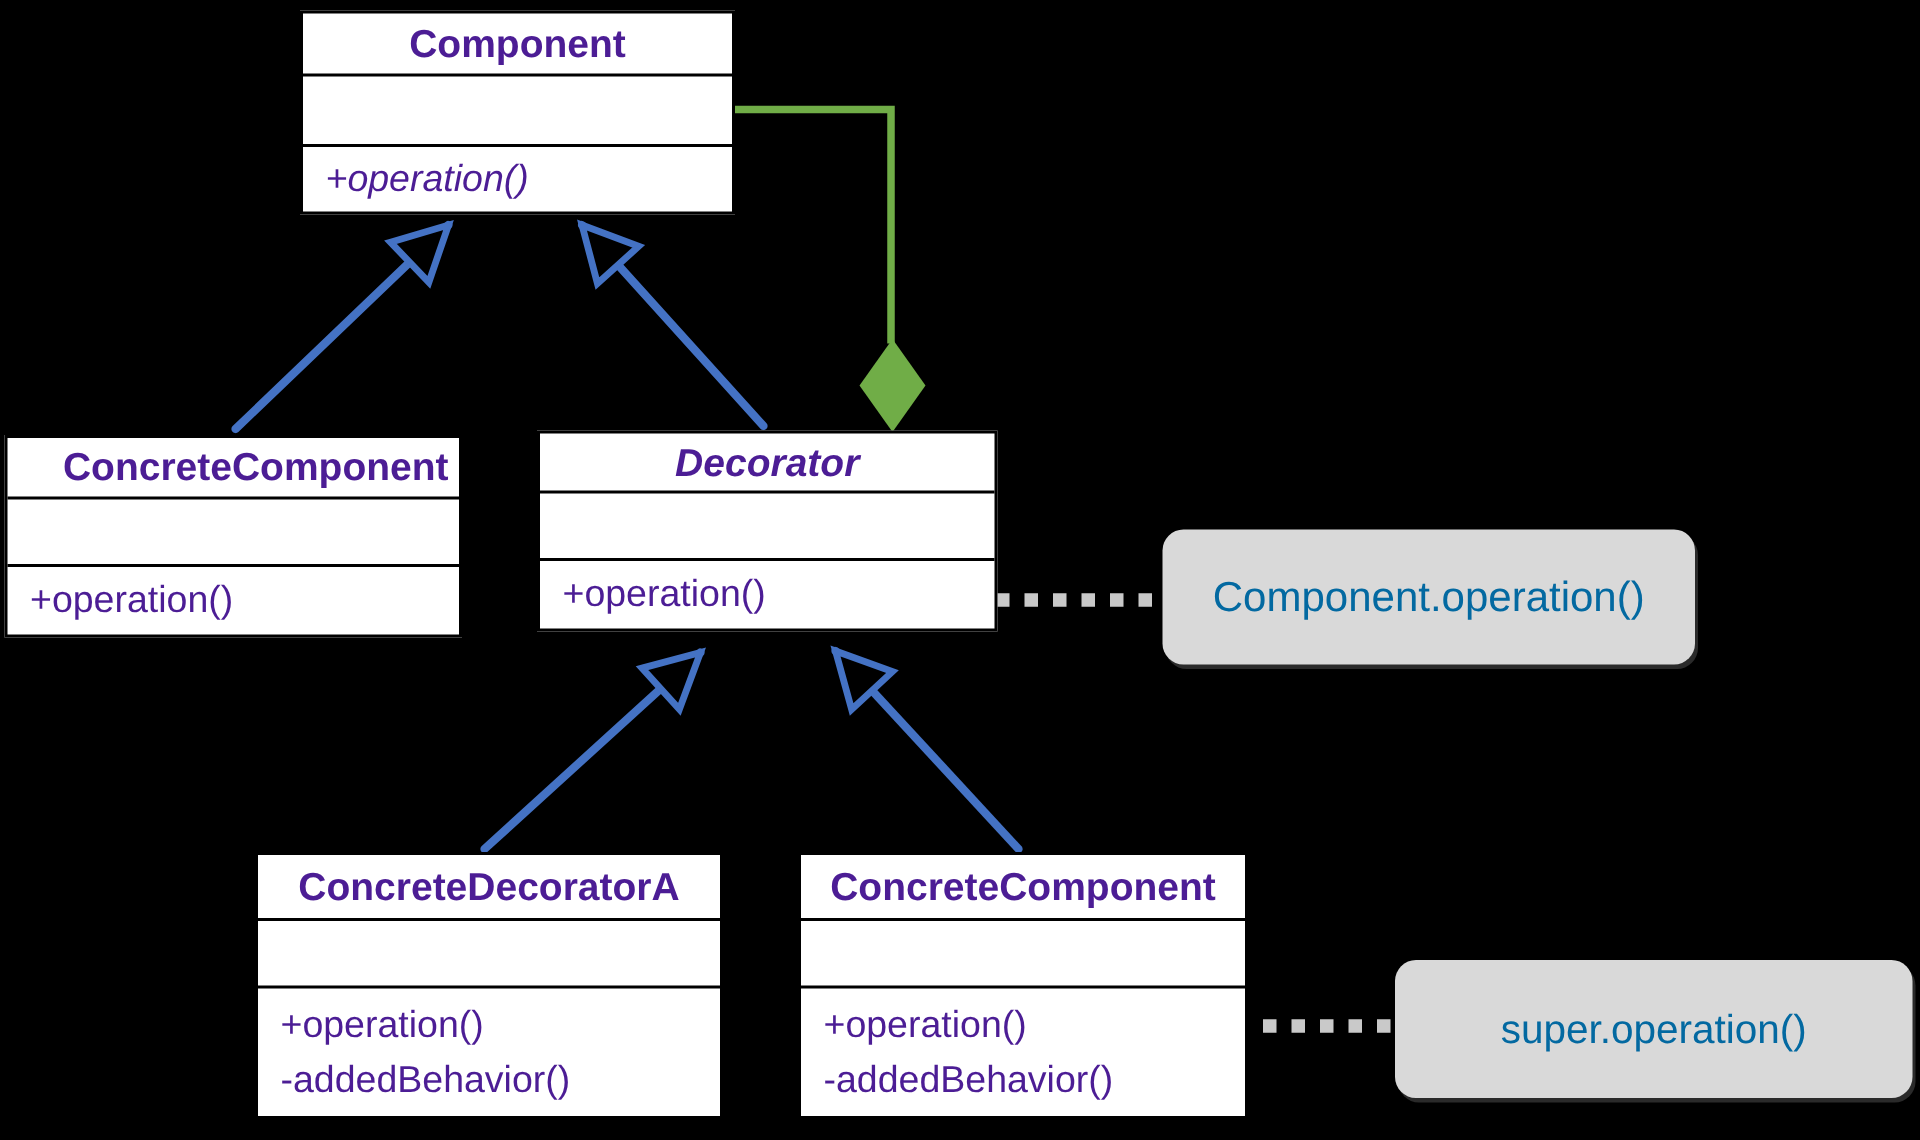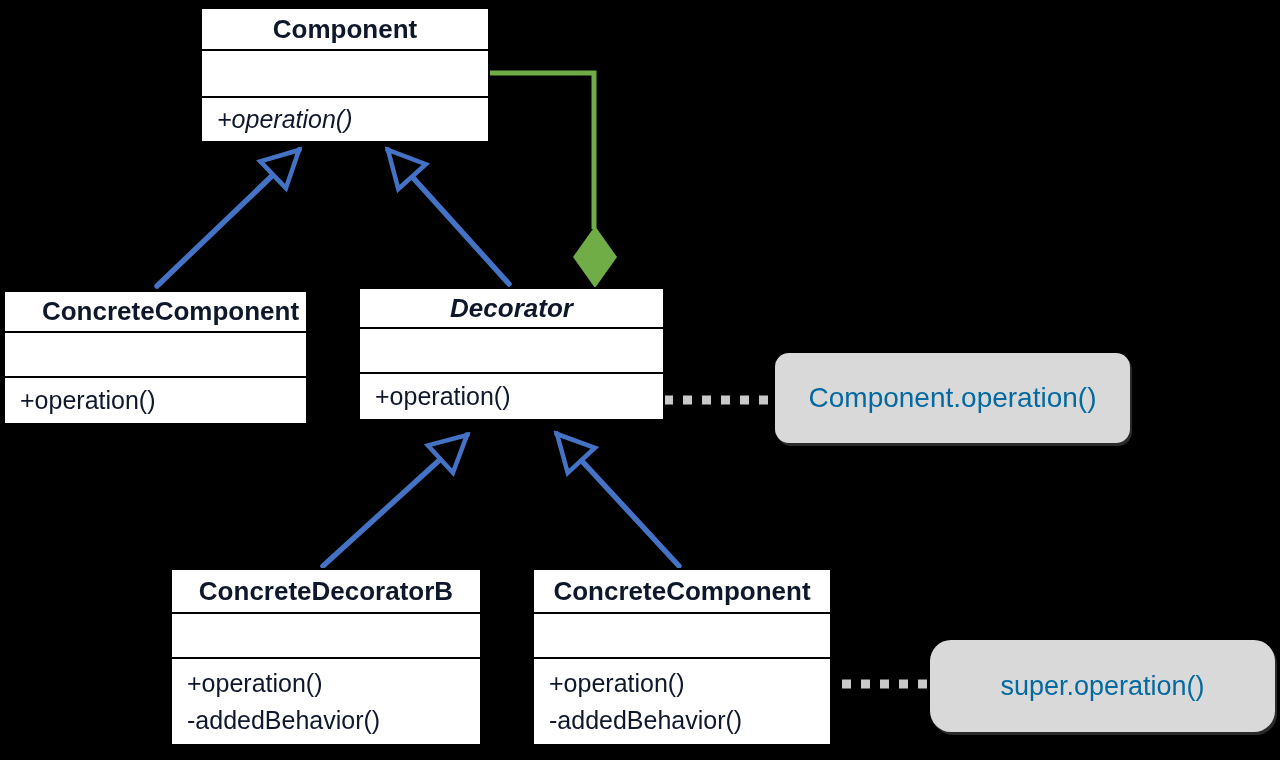--- a/index.html
+++ b/index.html
@@ -24,21 +24,21 @@
   .overlay {
     position: absolute;
     left: 0; top: 0;
     width: 1280px; height: 760px;
   }
   
   .uml {
     position: absolute;
     background: var(--box-fill);
     border: 2px solid var(--box-border);
-    color: #0f172a;
+    color: #4c1d95;
   }
   .uml-title {
     border-bottom: 2px solid var(--box-border);
     font-weight: bold;
     font-size: 26px;
     text-align: center;
     display: flex;
     align-items: center;
     justify-content: center;
   }
@@ -121,38 +121,38 @@
 
   <div class="uml" style="left:358px;top:287px;width:307px;">
     <div class="uml-title it" style="height:40px;">Decorator</div>
     <div class="uml-attrs" style="height:45px;"></div>
     <div class="uml-methods" style="height:45px;">
       <div class="m">+operation()</div>
     </div>
   </div>
 
   <div class="uml" style="left:170px;top:568px;width:312px;">
-    <div class="uml-title" style="height:44px;">ConcreteDecoratorB</div>
+    <div class="uml-title" style="height:44px;">ConcreteDecoratorA</div>
     <div class="uml-attrs" style="height:45px;"></div>
     <div class="uml-methods" style="height:85px;">
       <div class="m">+operation()</div>
       <div class="m">-addedBehavior()</div>
     </div>
   </div>
 
   <div class="uml" style="left:532px;top:568px;width:300px;">
     <div class="uml-title" style="height:44px;">ConcreteComponent</div>
     <div class="uml-attrs" style="height:45px;"></div>
     <div class="uml-methods" style="height:85px;">
       <div class="m">+operation()</div>
       <div class="m">-addedBehavior()</div>
     </div>
   </div>
 
   <div class="note" style="left:775px;top:353px;width:355px;height:90px;">
     <div>Component.operation()</div>
   </div>
 
-  <div class="note" style="left:930px;top:640px;width:345px;height:92px;font-size:27px;border-radius:21px;">
+  <div class="note" style="left:930px;top:640px;width:345px;height:92px;font-size:27px;">
     <div>super.operation()</div>
   </div>
 
 </div>
 
 </body></html>

